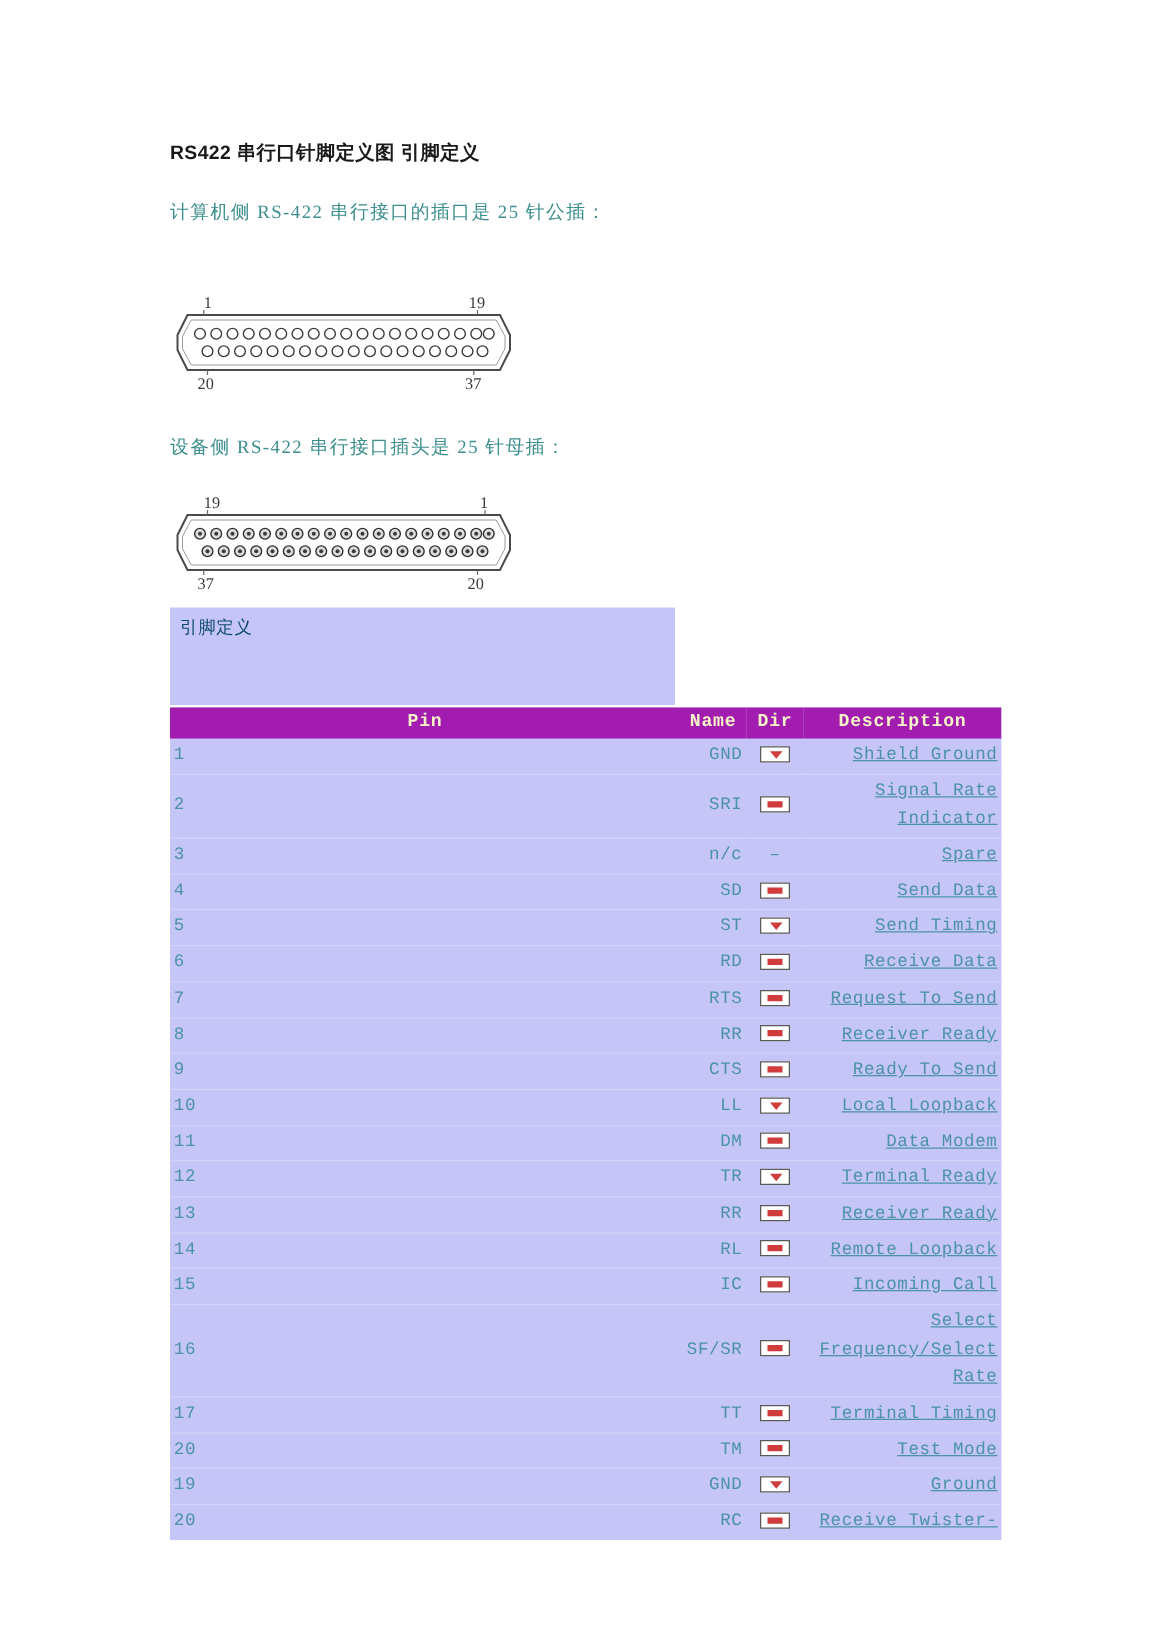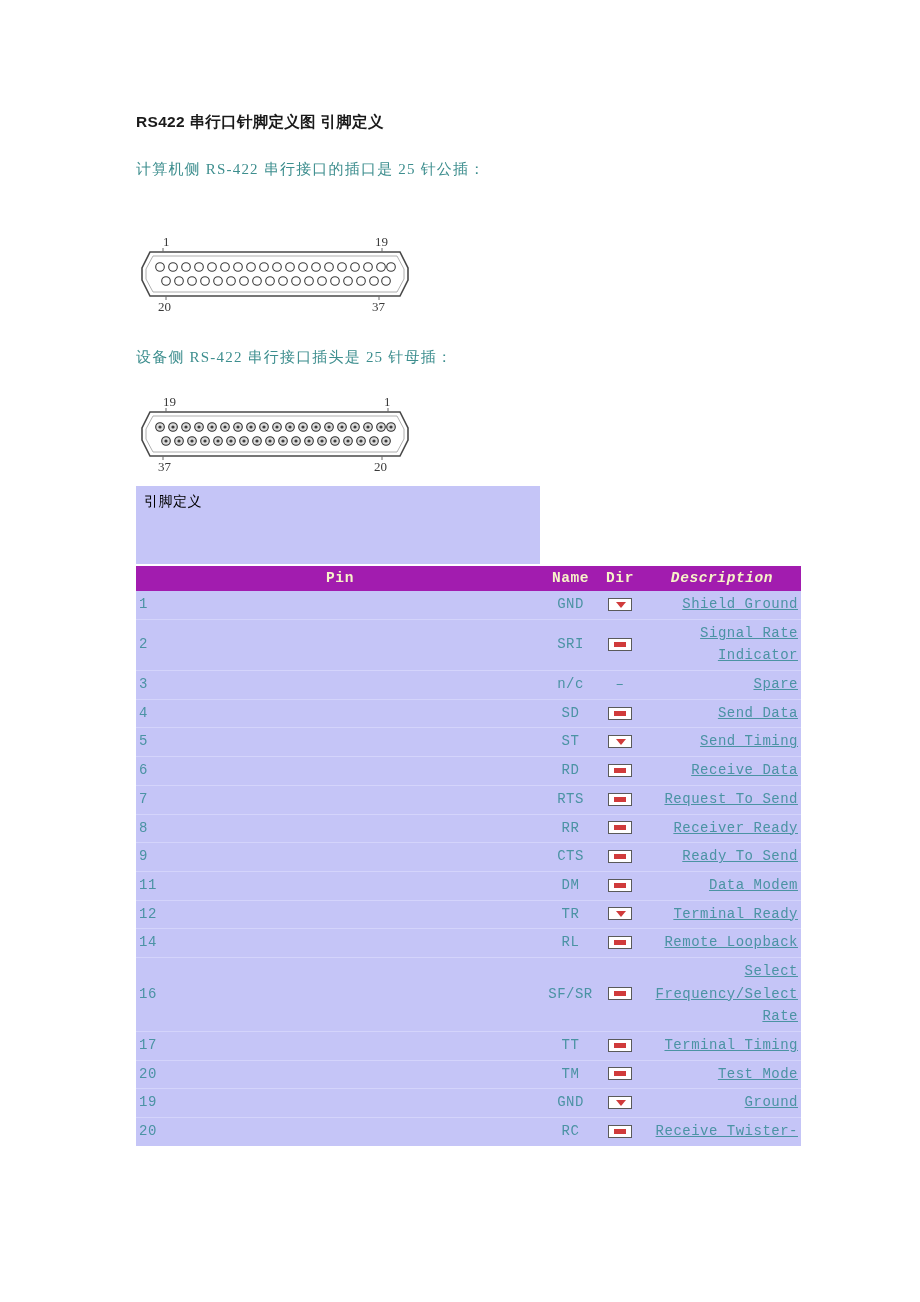--- a/index.html
+++ b/index.html
@@ -64,21 +64,21 @@
     height: 78px;
     background: #c5c5f7;
     box-sizing: border-box;
   }
   .caption-text {
     position: absolute;
     left: 8px;
     top: 7px;
     font-family: "Liberation Sans", sans-serif;
     font-size: 14px;
-    color: #000000;
+    color: #0c4a6e;
     letter-spacing: 0.5px;
     white-space: nowrap;
   }
 
   
   .pin-table-wrap {
     position: absolute;
     left: 136px;
     top: 566px;
     width: 649px;
@@ -106,27 +106,27 @@
     color: #4b93a4;
     font-family: "Liberation Mono", "DejaVu Sans Mono", monospace;
     font-size: 14px;
     letter-spacing: 0.5px;
     padding: 2px 3px 3px 3px;
     border-top: 1px solid #d4d4fb;
     vertical-align: middle;
     line-height: 1.62;
   }
   td.col-pin   { width: 404px; text-align: left;  padding-left: 6px; }
-  td.col-name  { width: 49px;  text-align: center;  padding-left: 4px; }
+  td.col-name  { width: 49px;  text-align: right;  padding-left: 4px; }
   td.col-dir   { width: 42px;  text-align: center; }
   td.col-desc  { width: 154px; text-align: right;  padding-left: 4px; text-decoration: underline; }
   th.col-pin   { width: 404px; }
   th.col-name  { width: 49px;  }
   th.col-dir   { width: 42px;  }
-  th.col-desc  { width: 154px; font-style: italic; }
+  th.col-desc  { width: 154px; }
 
   tr.first-body-row td { border-top: none; }
 
   
   .dir-img {
     display: inline-block;
     width: 24px;
     height: 13px;
     background: #ffffff;
     border: 1px solid #5a5a5a;
@@ -399,36 +399,54 @@
             <td class="col-dir"><span class="dir-img"></span></td>
             <td class="col-desc">Receiver Ready</td>
           </tr>
           <tr>
             <td class="col-pin">9</td>
             <td class="col-name">CTS</td>
             <td class="col-dir"><span class="dir-img"></span></td>
             <td class="col-desc">Ready To Send</td>
           </tr>
           <tr>
+            <td class="col-pin">10</td>
+            <td class="col-name">LL</td>
+            <td class="col-dir"><span class="dir-img down"></span></td>
+            <td class="col-desc">Local Loopback</td>
+          </tr>
+          <tr>
             <td class="col-pin">11</td>
             <td class="col-name">DM</td>
             <td class="col-dir"><span class="dir-img"></span></td>
             <td class="col-desc">Data Modem</td>
           </tr>
           <tr>
             <td class="col-pin">12</td>
             <td class="col-name">TR</td>
             <td class="col-dir"><span class="dir-img down"></span></td>
             <td class="col-desc">Terminal Ready</td>
           </tr>
           <tr>
+            <td class="col-pin">13</td>
+            <td class="col-name">RR</td>
+            <td class="col-dir"><span class="dir-img"></span></td>
+            <td class="col-desc">Receiver Ready</td>
+          </tr>
+          <tr>
             <td class="col-pin">14</td>
             <td class="col-name">RL</td>
             <td class="col-dir"><span class="dir-img"></span></td>
             <td class="col-desc">Remote Loopback</td>
+          </tr>
+          <tr>
+            <td class="col-pin">15</td>
+            <td class="col-name">IC</td>
+            <td class="col-dir"><span class="dir-img"></span></td>
+            <td class="col-desc">Incoming Call</td>
           </tr>
           <tr>
             <td class="col-pin">16</td>
             <td class="col-name">SF/SR</td>
             <td class="col-dir"><span class="dir-img"></span></td>
             <td class="col-desc">Select Frequency/Select Rate</td>
           </tr>
           <tr>
             <td class="col-pin">17</td>
             <td class="col-name">TT</td>

